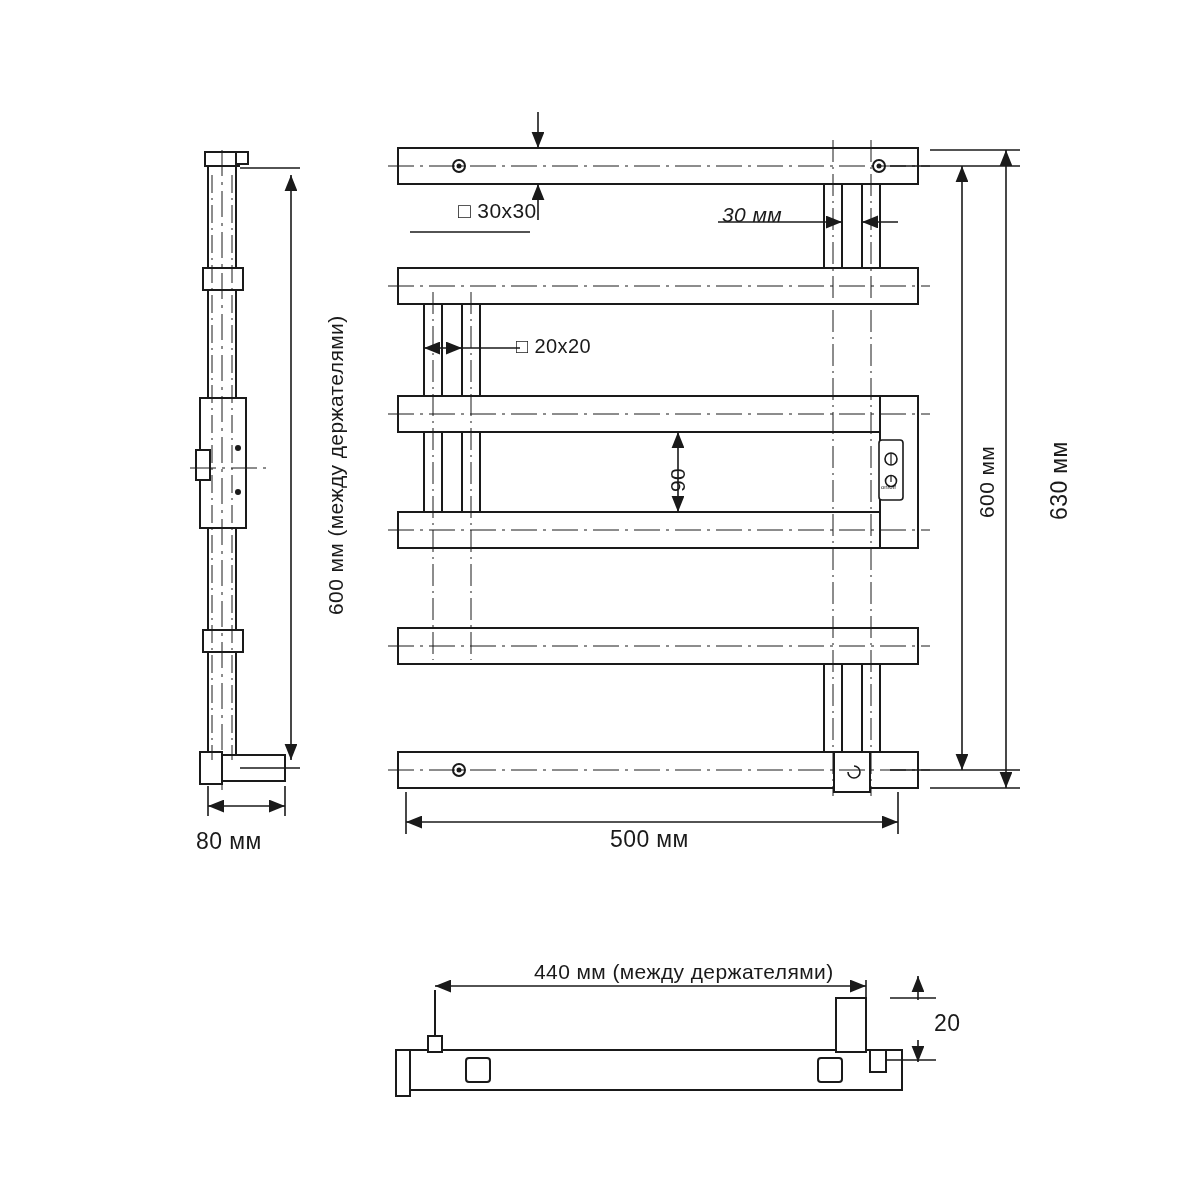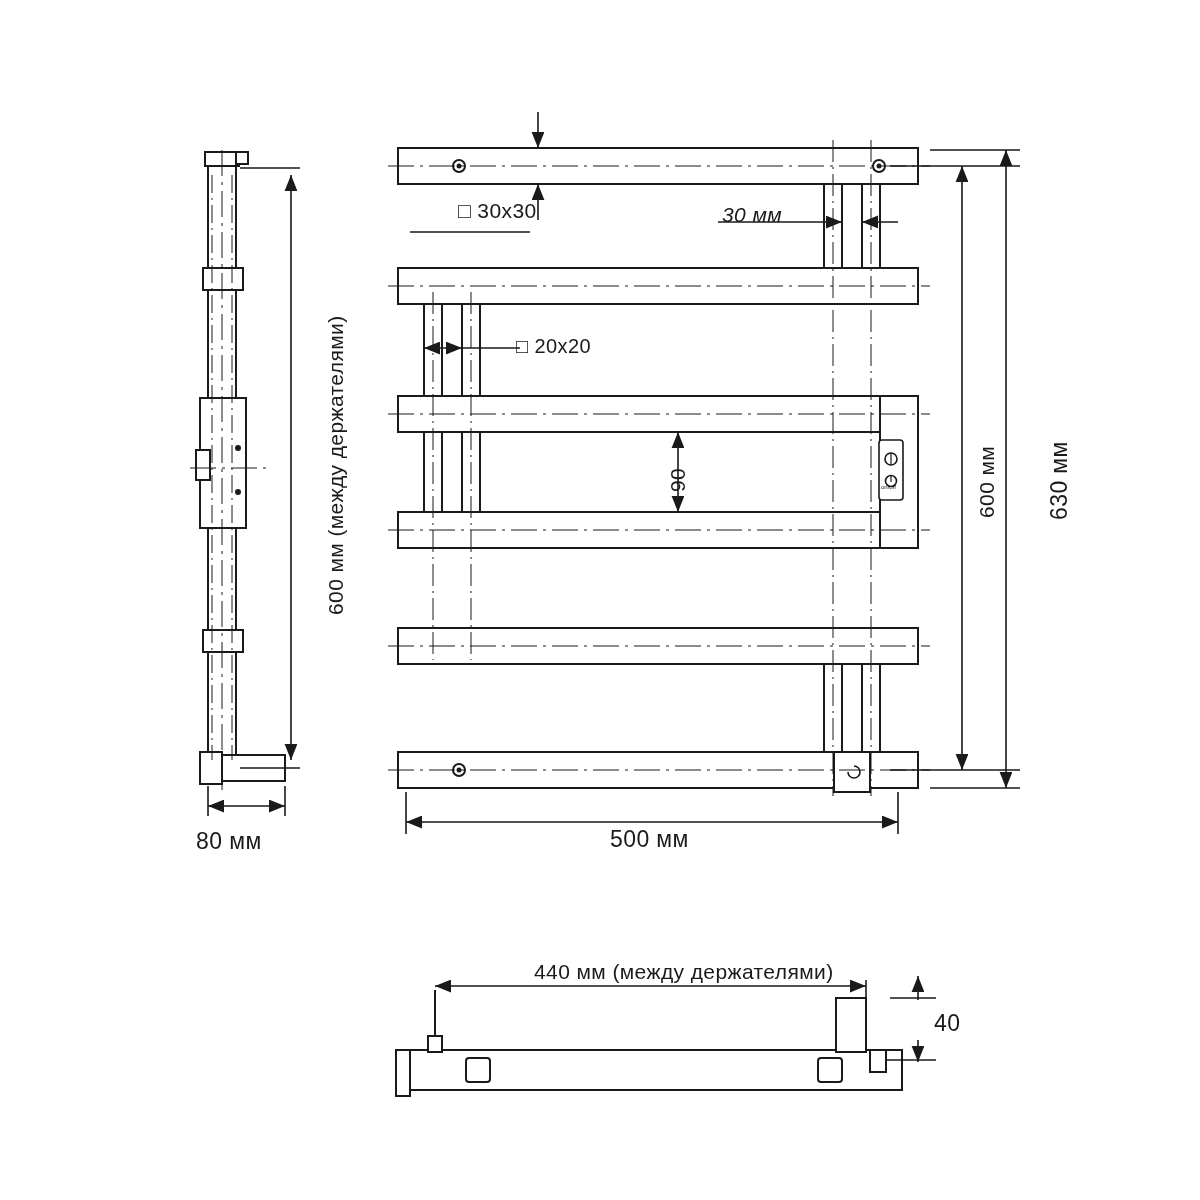--- a/index.html
+++ b/index.html
@@ -231,15 +231,15 @@
 <div class="lbl vert" style="left:975px; top:518px;">600 мм</div>
 
 <div class="lbl big vert" style="left:1046px; top:520px;">630 мм</div>
 
 <div class="lbl big" style="left:610px; top:826px;">500 мм</div>
 
 <div class="lbl big" style="left:196px; top:828px;">80 мм</div>
 
 <div class="lbl" style="left:518px; top:960px;margin-left:16px;">440 мм (между держателями)</div>
 
-<div class="lbl big" style="left:934px; top:1010px;">40</div>
+<div class="lbl big" style="left:934px; top:1010px;">20</div>
 
 <div class="lbl" style="left:881px; top:484px; font-size:6px; letter-spacing:0;">on/off</div>
 
 </body></html>

